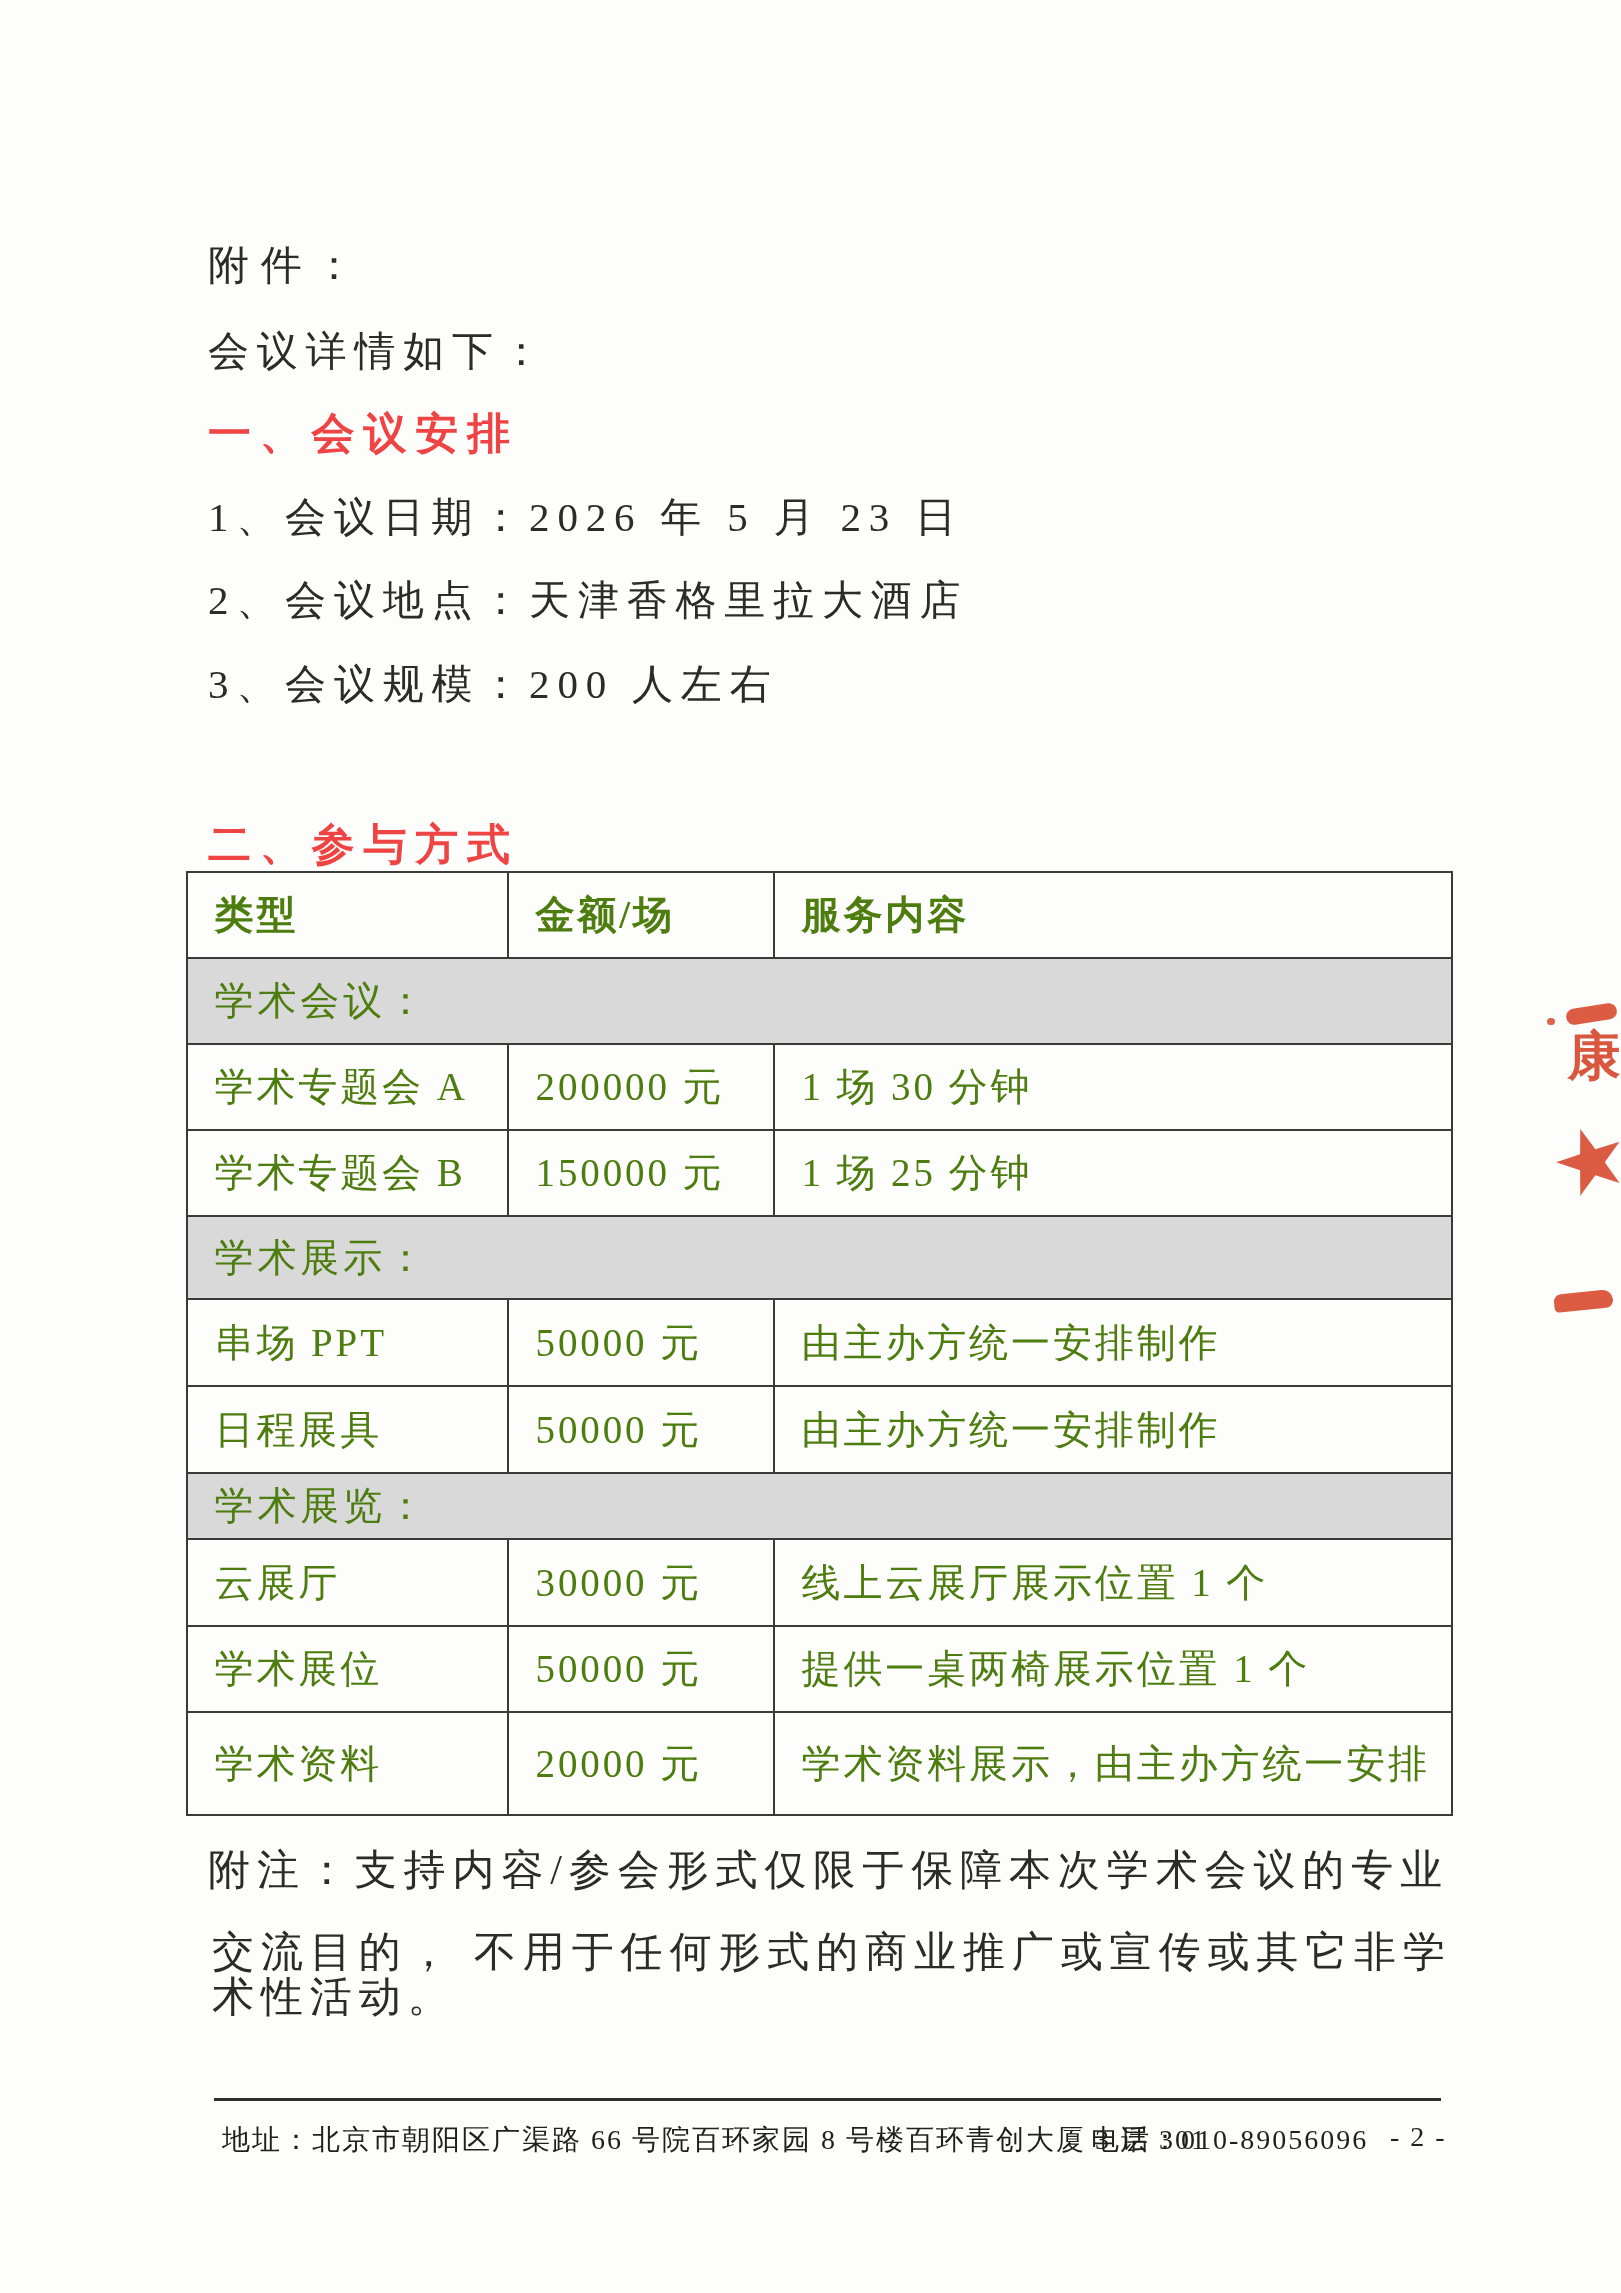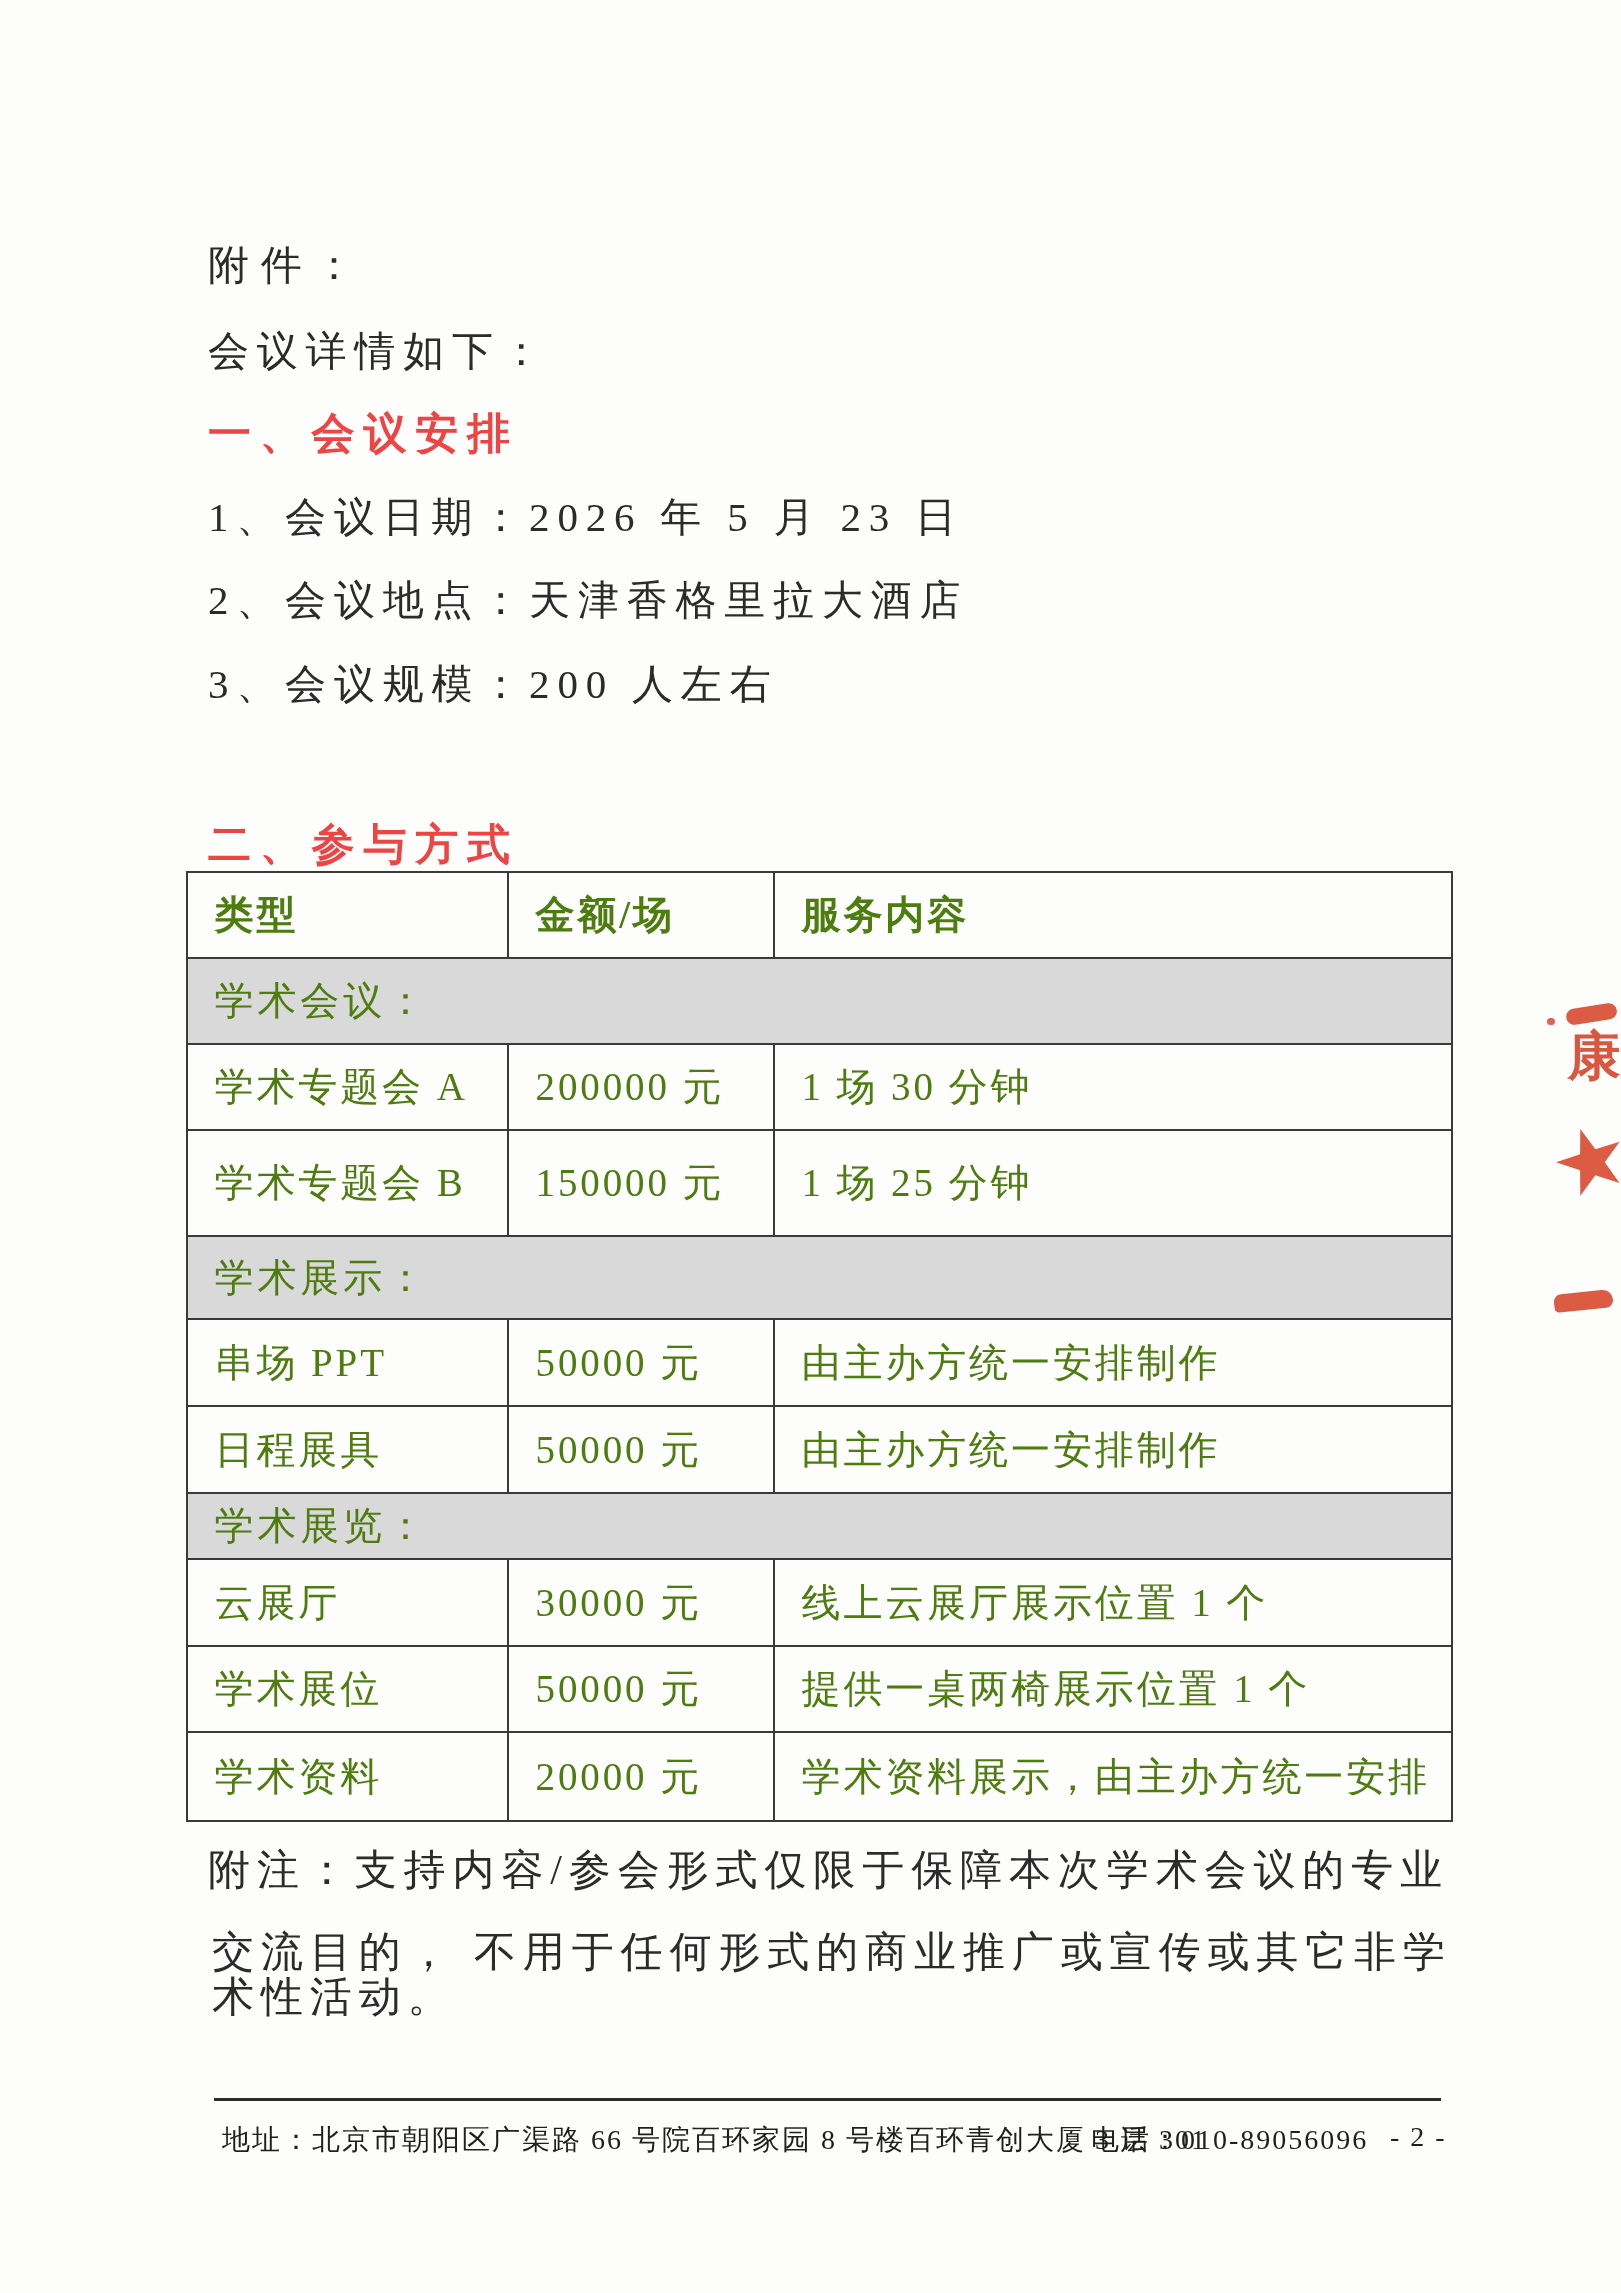--- a/index.html
+++ b/index.html
@@ -93,21 +93,21 @@
         <th>服务内容</th>
       </tr>
       <tr class="section-row" style="height:86px">
         <td colspan="3">学术会议：</td>
       </tr>
       <tr style="height:86px">
         <td>学术专题会 A</td>
         <td>200000 元</td>
         <td>1 场 30 分钟</td>
       </tr>
-      <tr style="height:106px">
+      <tr style="height:86px">
         <td>学术专题会 B</td>
         <td>150000 元</td>
         <td>1 场 25 分钟</td>
       </tr>
       <tr class="section-row" style="height:83px">
         <td colspan="3">学术展示：</td>
       </tr>
       <tr style="height:87px">
         <td>串场 PPT</td>
         <td>50000 元</td>
@@ -124,21 +124,21 @@
       <tr style="height:87px">
         <td>云展厅</td>
         <td>30000 元</td>
         <td>线上云展厅展示位置 1 个</td>
       </tr>
       <tr style="height:86px">
         <td>学术展位</td>
         <td>50000 元</td>
         <td>提供一桌两椅展示位置 1 个</td>
       </tr>
-      <tr style="height:89px">
+      <tr style="height:103px">
         <td>学术资料</td>
         <td>20000 元</td>
         <td>学术资料展示，由主办方统一安排</td>
       </tr>
     </tbody>
   </table>
 
   <div class="abs note-line" style="left:208px; top:1845px;">附注：支持内容/参会形式仅限于保障本次学术会议的专业</div>
   <div class="abs note-line" style="left:212px; top:1927px;">交流目的， 不用于任何形式的商业推广或宣传或其它非学</div>
   <div class="abs note-line" style="left:212px; top:1936px;margin-top:36px;">术性活动。</div>

